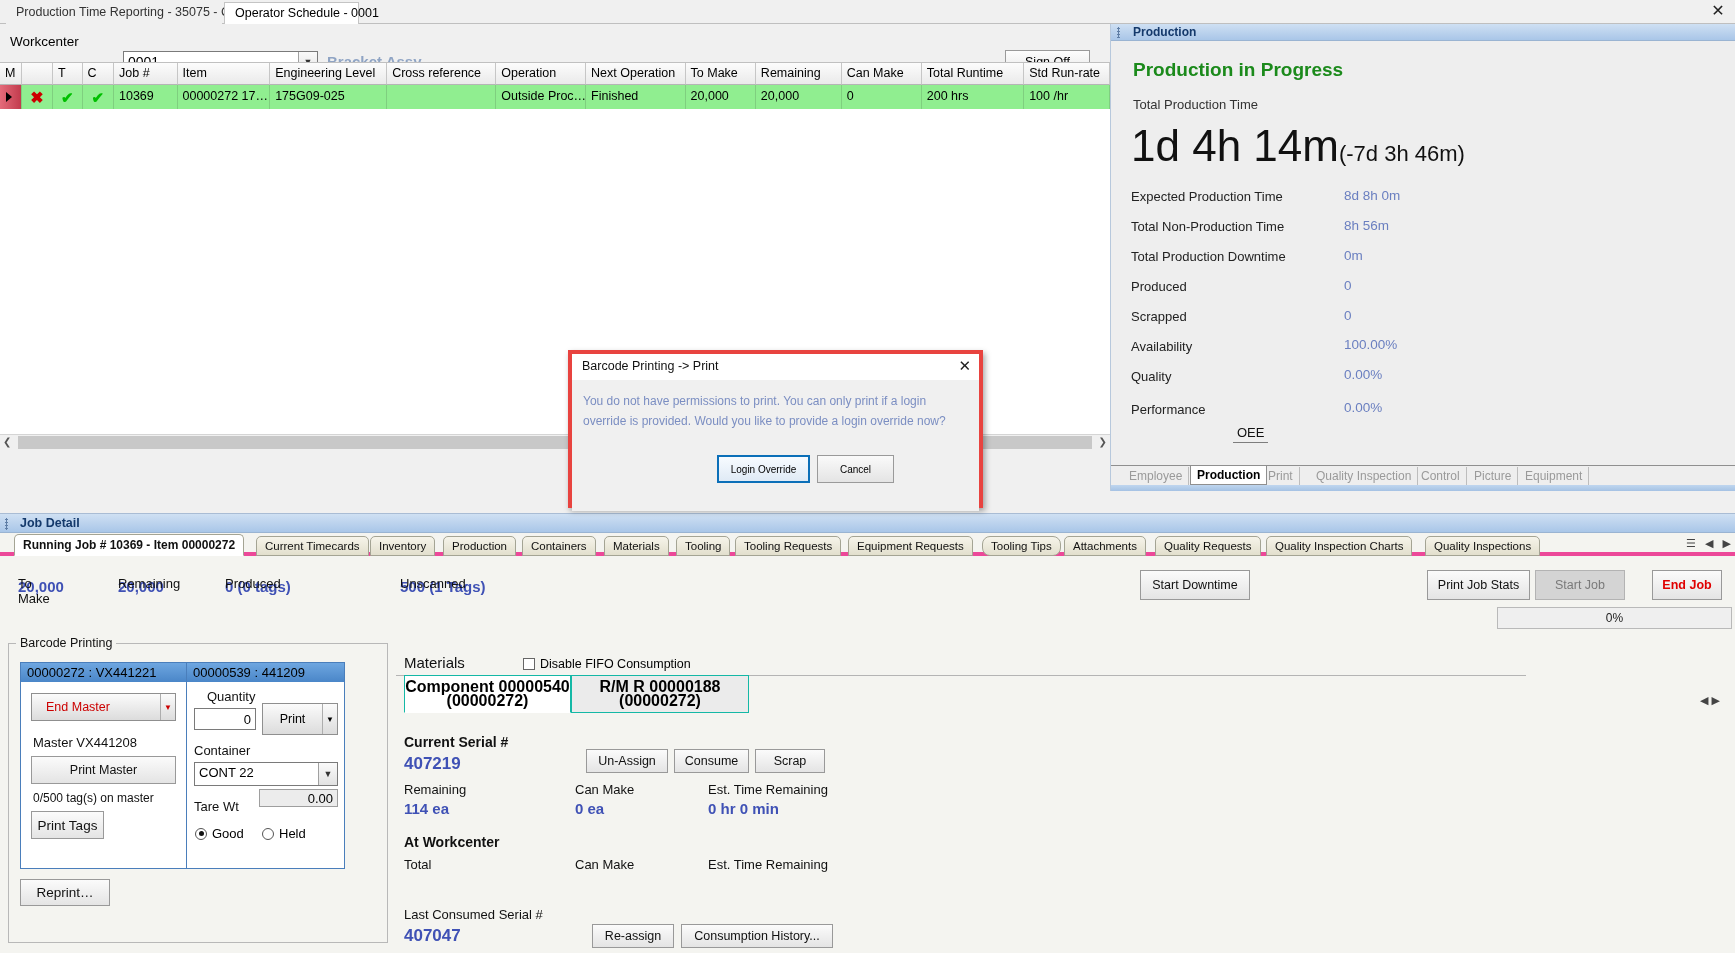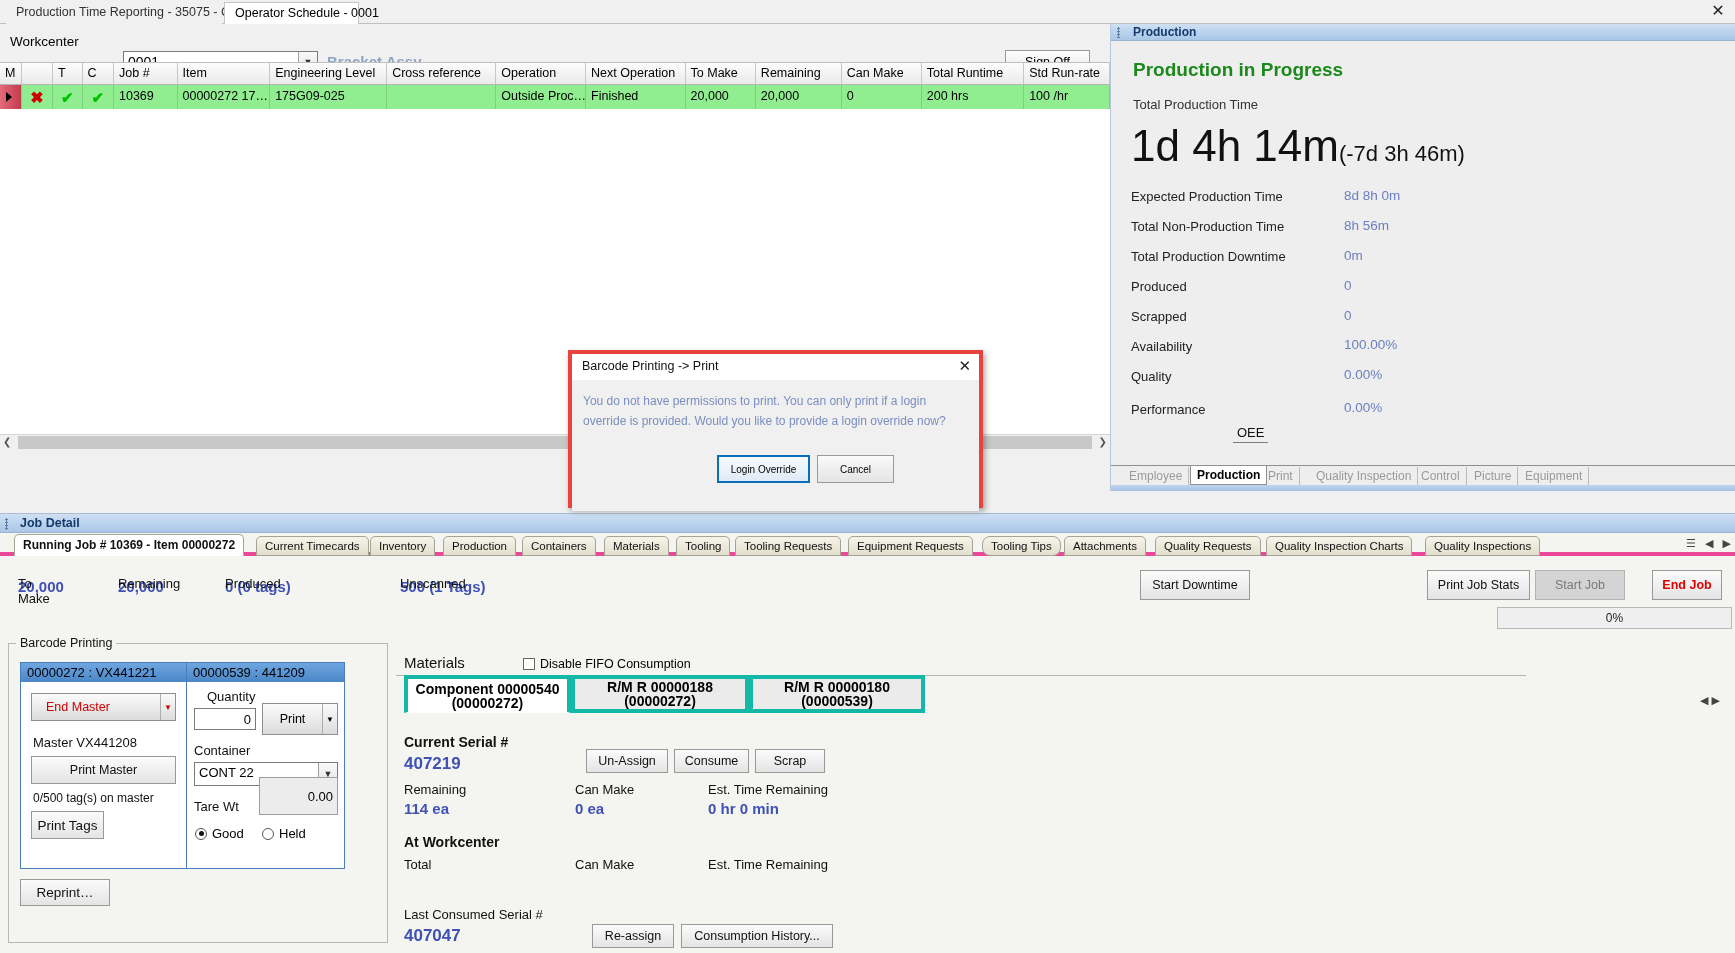--- a/index.html
+++ b/index.html
@@ -290,22 +290,22 @@
   }
   .cbox { position: absolute; font-size: 12.5px; display: flex; align-items: center; }
   .cbox .sq {
     width: 12px; height: 12px; border: 1px solid #666; background: #fff;
     margin-right: 5px;
   }
 
   
   .mat-tab {
     position: absolute; height: 38px;
-    background: #ebebeb; border: 4px solid #14b8a6;
-    font-size: 14px; font-weight: bold; text-align: center;
+    background: #ebebeb; border: 1px solid #14b8a6;
+    font-size: 16px; font-weight: bold; text-align: center;
     display: flex; align-items: center; justify-content: center;
     line-height: 14px; white-space: pre-line;
   }
   .mat-tab.active { background: #fff; border-bottom: 1px solid #fff; }
   .lbl { position: absolute; font-size: 13px; color: #111; }
   .lbl.b { font-weight: bold; }
   .bval { position: absolute; font-size: 17px; color: #3f51b5; font-weight: bold; }
   .bval.sm { font-size: 15px; }
 
   .scrollarrows { position: absolute; font-size: 11px; color: #444; }
@@ -536,21 +536,21 @@
       <div class="splitbtn" style="left:75px; top:40px; width:76px; height:32px;">
         <div class="main">Print</div>
         <div class="arrow">▼</div>
       </div>
       <div class="lbl" style="left:7px; top:80px;">Container</div>
       <div class="combo" style="left:7px; top:99px; width:144px; height:24px;">
         <span>CONT 22</span>
         <span class="arrowbox">▼</span>
       </div>
       <div class="lbl" style="left:7px; top:136px;">Tare Wt</div>
-      <div class="readonlyinput" style="left:72px; top:114px; width:79px; height:38px;">0.00</div>
+      <div class="readonlyinput" style="left:72px; top:126px; width:79px; height:18px;">0.00</div>
       <div class="radio checked" style="left:8px; top:163px;">
         <span class="dot"></span>
         <span>Good</span>
       </div>
       <div class="radio" style="left:75px; top:163px;">
         <span class="dot"></span>
         <span>Held</span>
       </div>
     </div>
 
@@ -560,22 +560,20 @@
     <div class="cbox" style="left:523px; top:143px;">
       <span class="sq"></span>
       <span>Disable FIFO Consumption</span>
     </div>
 
     <div style="position:absolute;left:396px;top:161px;width:1130px;height:1px;background:#b4b4b4;"></div>
     <div class="mat-tab active" style="left:404px; top:161px; width:167px;">Component 00000540
 (00000272)</div>
     <div class="mat-tab" style="left:571px; top:161px; width:178px;">R/M R 00000188
 (00000272)</div>
-    <div class="mat-tab" style="left:749px; top:161px; width:176px;">R/M R 00000180
-(00000539)</div>
     <div class="scrollarrows" style="left:1700px; top:180px;">
       <span>◀</span>
       <span>▶</span>
     </div>
 
     <div class="lbl b" style="left:404px; top:220px; font-size:14px;">Current Serial #</div>
     <div class="bval" style="left:404px; top:240px;">407219</div>
     <div class="btn" style="left:586px; top:235px; width:82px; height:24px;">Un-Assign</div>
     <div class="btn" style="left:674px; top:235px; width:75px; height:24px;">Consume</div>
     <div class="btn" style="left:755px; top:235px; width:70px; height:24px;">Scrap</div>

